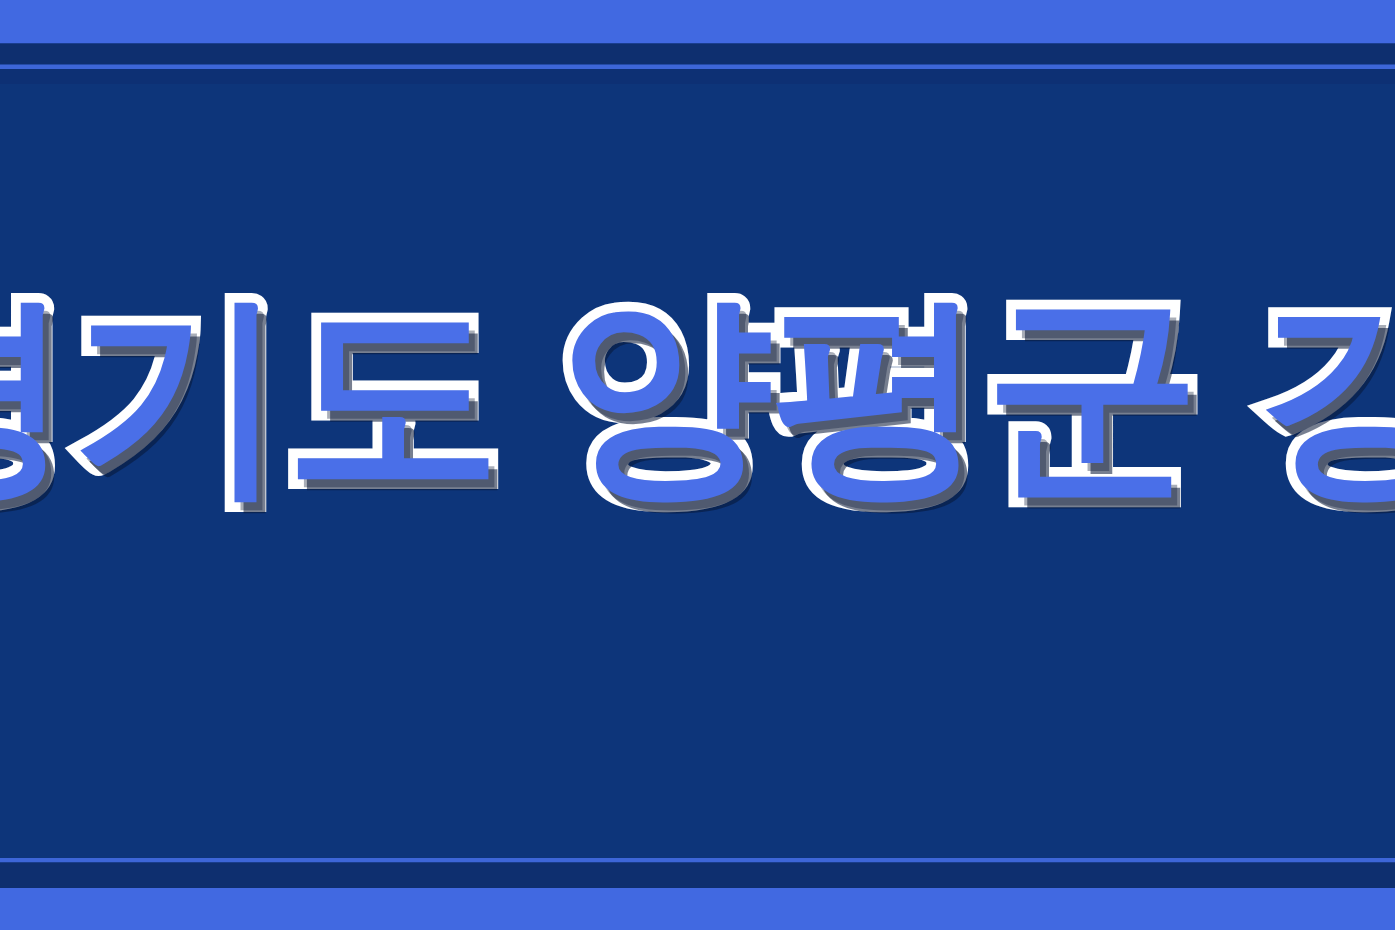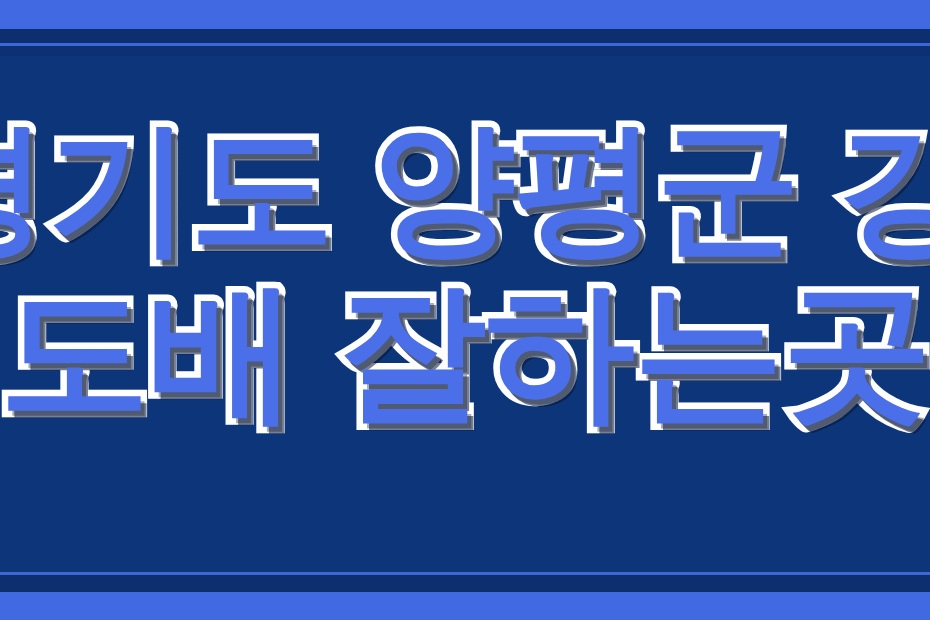--- a/index.html
+++ b/index.html
@@ -84,20 +84,19 @@
 
 <div id="stage">
 
   <div class="band band-top-bright"></div>
   <div class="band band-top-navy"></div>
   <div class="band band-top-line"></div>
   <div class="band band-top-navy2"></div>
 
   <div class="headline">
     <span class="hl-line hl-line-1">경기도 양평군 강상면</span>
-    <span class="hl-line hl-line-2">도배 잘하는곳</span>
   </div>
 
   <div class="band band-bot-line"></div>
   <div class="band band-bot-navy"></div>
   <div class="band band-bot-bright"></div>
 
 </div>
 
 </body></html>

